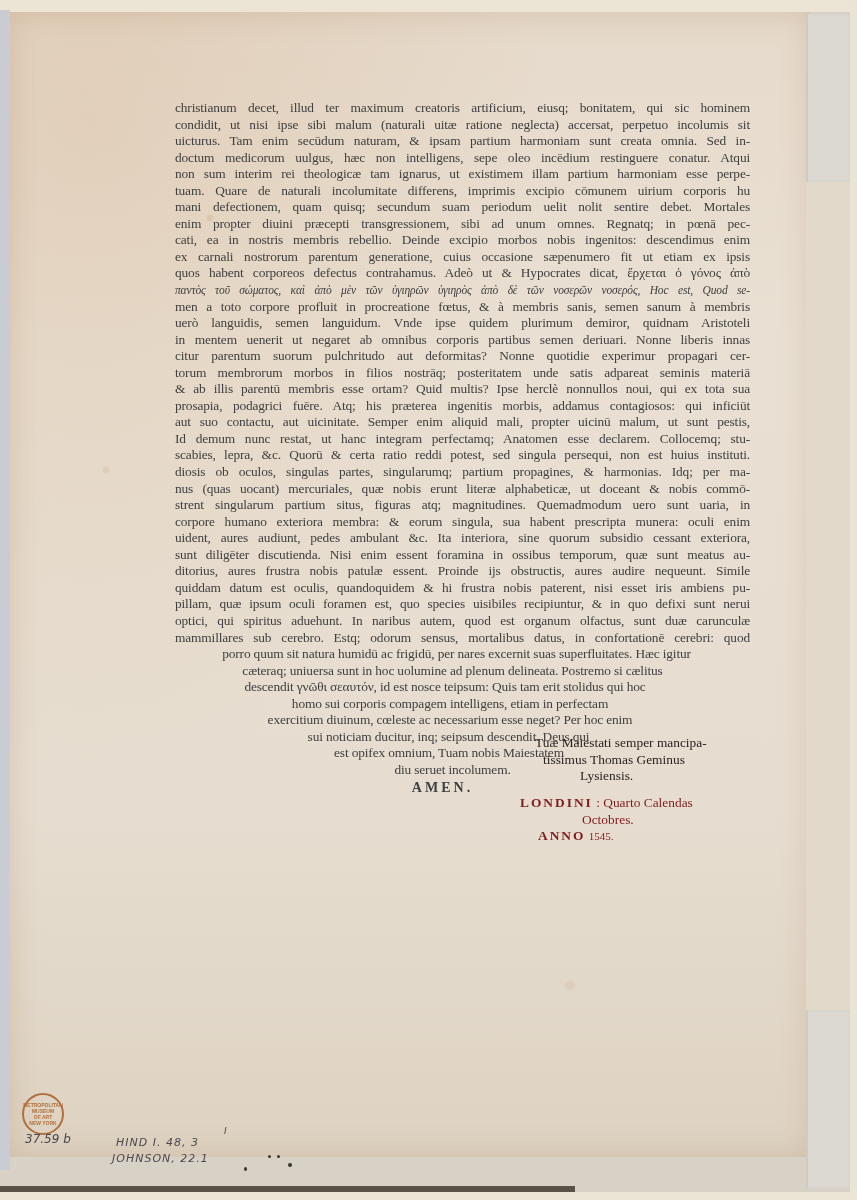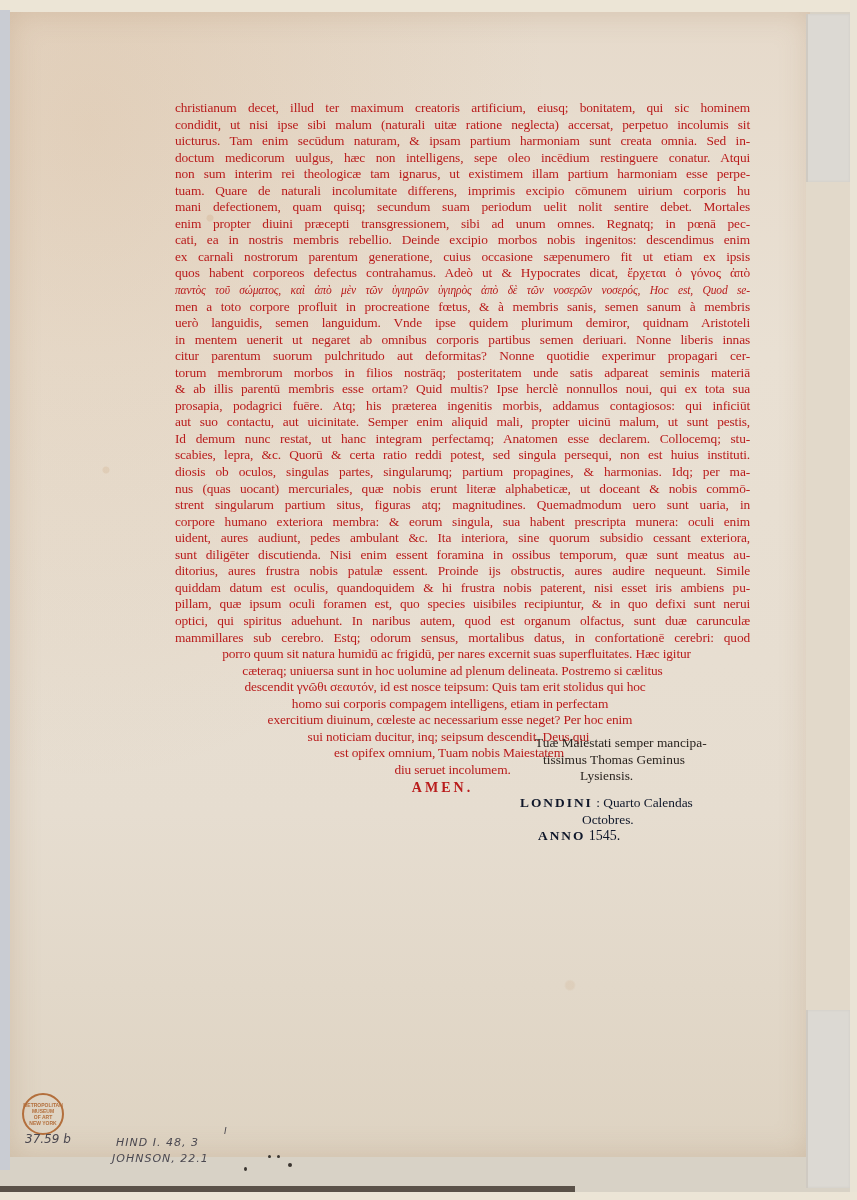--- a/index.html
+++ b/index.html
@@ -47,36 +47,36 @@
     position:absolute; left:850px; top:0; width:7px; height:1200px; background:#eae4d6;
   }
   .bottom-bar {
     position:absolute; left:0; top:1186px; width:575px; height:8px; background:#5a5148;
   }
   .bottom-strip {
     position:absolute; left:0; top:1192px; width:857px; height:8px; background:#ece5d6;
   }
   .text-block {
     position:absolute; left:175px; top:100px; width:575px;
-    color:#b91c1c; font-size:13.4px; line-height:16.55px;
+    color:#404040; font-size:13.4px; line-height:16.55px;
     letter-spacing:-0.15px;
   }
   .line { display:block; white-space:nowrap; text-align:justify; text-align-last:justify; }
   .line.center { text-align:center; text-align-last:center; }
   .greek { font-style:italic; font-size:11.5px; }
   .amen {
     display:block; text-align:center; letter-spacing:3px;
     font-weight:bold; font-size:14px; margin-top:2px; padding-right:40px;
   }
   .colophon {
     position:absolute; left:535px; top:735px; width:240px;
     color:#2a2420; font-size:13.4px; line-height:16.5px;
   }
   .colophon .l { display:block; white-space:nowrap; }
-  .imprint { position:absolute; left:520px; top:795px; width:240px; color:#0f172a; font-size:13.4px; line-height:16.5px; }
+  .imprint { position:absolute; left:520px; top:795px; width:240px; color:#7f1d1d; font-size:13.4px; line-height:16.5px; }
   .imprint .caps { letter-spacing:2px; font-weight:bold; }
   .stamp {
     position:absolute; left:22px; top:1093px; width:38px; height:38px;
     border:2px solid #b36f3c; border-radius:50%;
     color:#b36f3c; font-size:5px; line-height:6px; text-align:center;
     display:flex; flex-direction:column; justify-content:center; align-items:center;
     font-family:"Liberation Sans", sans-serif; font-weight:bold;
   }
   .hand {
     position:absolute; color:#4b4850;
@@ -154,21 +154,21 @@
 </div>
 
 <div class="imprint" style="top:795px;">
   <span style="display:block; white-space:nowrap;">
     <span class="caps">LONDINI</span>
     <span>: Quarto Calendas</span>
   </span>
   <span style="display:block; padding-left:62px;">Octobres.</span>
   <span style="display:block; padding-left:18px; white-space:nowrap;">
     <span class="caps">ANNO</span>
-    <span style="font-size:14px;">1545.</span>
+    <span style="font-size:11px;">1545.</span>
   </span>
 </div>
 
 <div class="stamp">
   <span>METROPOLITAN</span>
   <span>MUSEUM</span>
   <span>OF ART</span>
   <span>NEW YORK</span>
 </div>
 

